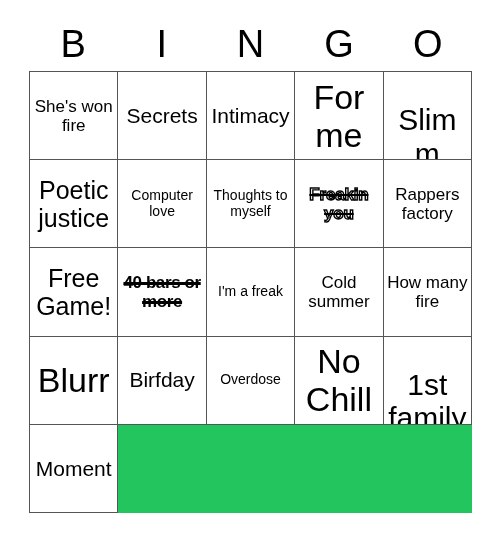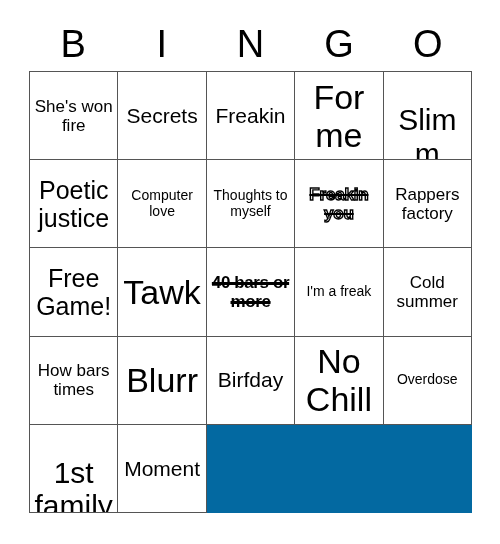--- a/index.html
+++ b/index.html
@@ -44,21 +44,21 @@
     left: 29px;
     top: 71px;
     width: 443px;
     height: 442px;
     display: grid;
     grid-template-columns: repeat(5, 1fr);
     grid-template-rows: repeat(5, 1fr);
     border-top: 1.5px solid #555555;
     border-left: 1.5px solid #555555;
     box-sizing: border-box;
-    background: #0369a1;
+    background: #22c55e;
   }
   .cell {
     border-right: 1.5px solid #555555;
     border-bottom: 1.5px solid #555555;
     box-sizing: border-box;
     display: flex;
     align-items: center;
     justify-content: center;
     text-align: center;
     overflow: hidden;
@@ -123,21 +123,21 @@
 
   <div id="grid">
 
     <div class="cell">
         <span class="cell-text fs-sm">She's won fire</span>
       </div>
     <div class="cell">
         <span class="cell-text fs-md">Secrets</span>
       </div>
     <div class="cell">
-        <span class="cell-text fs-md">Freakin</span>
+        <span class="cell-text fs-md">Intimacy</span>
       </div>
     <div class="cell">
         <span class="cell-text fs-xxl">For me</span>
       </div>
     <div class="cell">
         <span class="cell-text fs-xl">Slimm</span>
       </div>
 
     <div class="cell">
         <span class="cell-text fs-lg">Poetic justice</span>
@@ -152,47 +152,44 @@
     <div class="cell">
         <span class="cell-text fs-sm mark-outline">Freakin you</span>
       </div>
     <div class="cell">
         <span class="cell-text fs-sm">Rappers factory</span>
       </div>
     <div class="cell">
         <span class="cell-text fs-lg">Free Game!</span>
       </div>
     <div class="cell">
-        <span class="cell-text fs-xxl">Tawk</span>
-      </div>
-    <div class="cell">
         <span class="cell-text fs-sm mark-strike">40 bars or more</span>
       </div>
 
     <div class="cell">
         <span class="cell-text fs-xs">I'm a freak</span>
       </div>
     <div class="cell">
         <span class="cell-text fs-sm">Cold summer</span>
       </div>
     <div class="cell">
-        <span class="cell-text fs-sm">How bars times</span>
+        <span class="cell-text fs-sm">How many fire</span>
       </div>
     <div class="cell">
         <span class="cell-text fs-xxl">Blurr</span>
       </div>
 
     <div class="cell">
         <span class="cell-text fs-md">Birfday</span>
       </div>
     <div class="cell">
-        <span class="cell-text fs-xxl">No Chill</span>
+        <span class="cell-text fs-xs">Overdose</span>
       </div>
     <div class="cell">
-        <span class="cell-text fs-xs">Overdose</span>
+        <span class="cell-text fs-xxl">No Chill</span>
       </div>
     <div class="cell">
         <span class="cell-text fs-xl">1st family</span>
       </div>
     <div class="cell">
         <span class="cell-text fs-md">Moment</span>
       </div>
 
   </div>
 </div>

